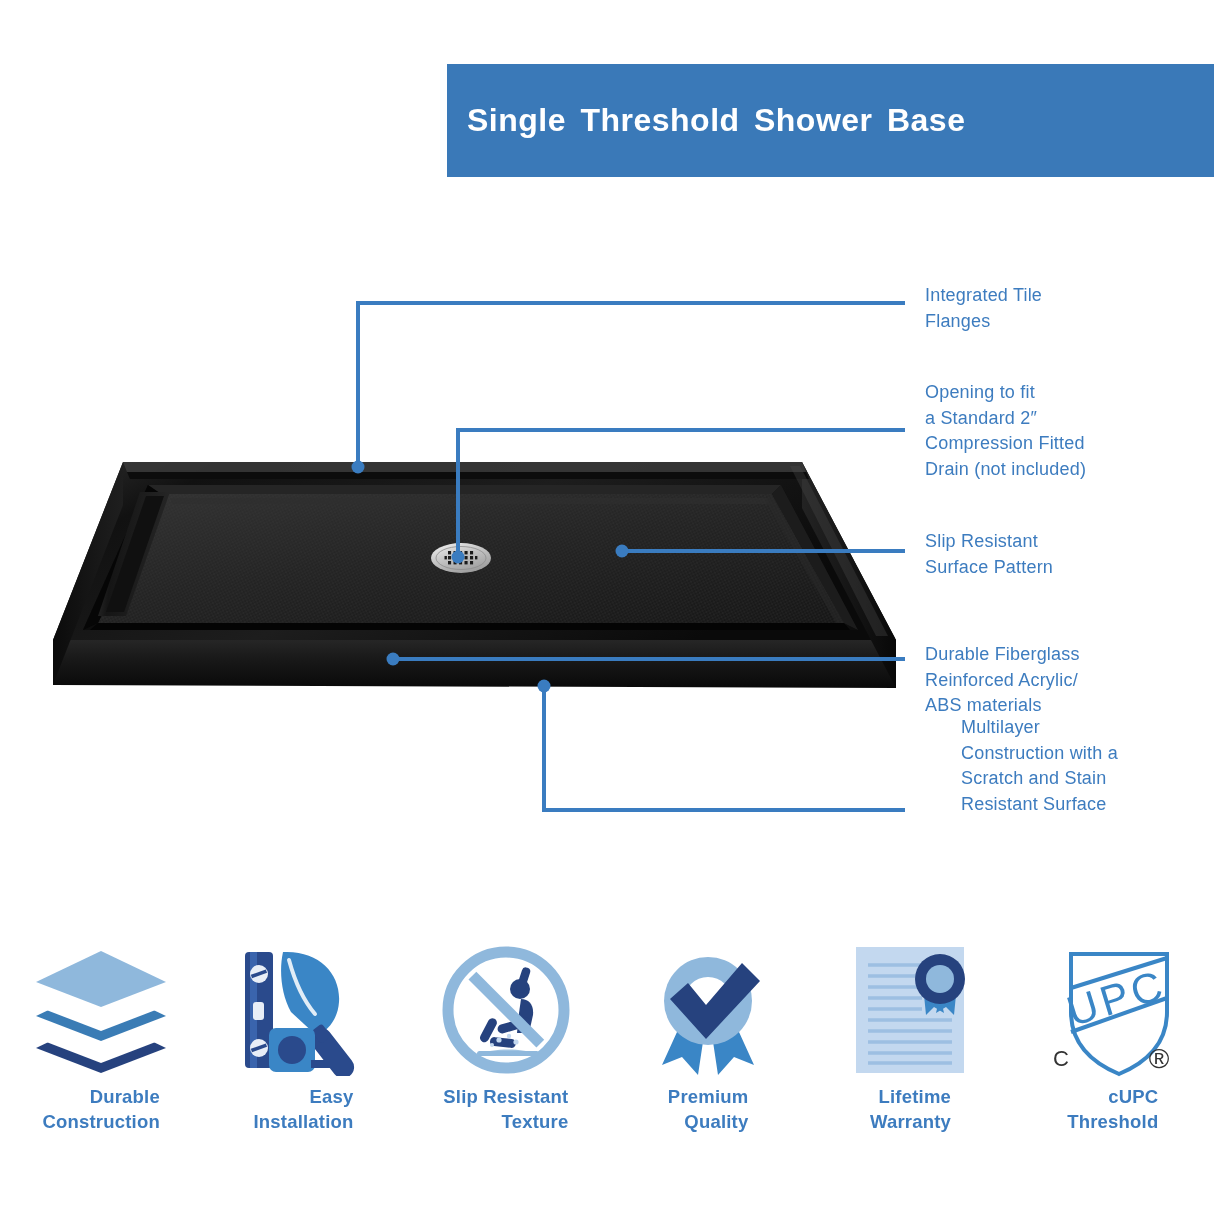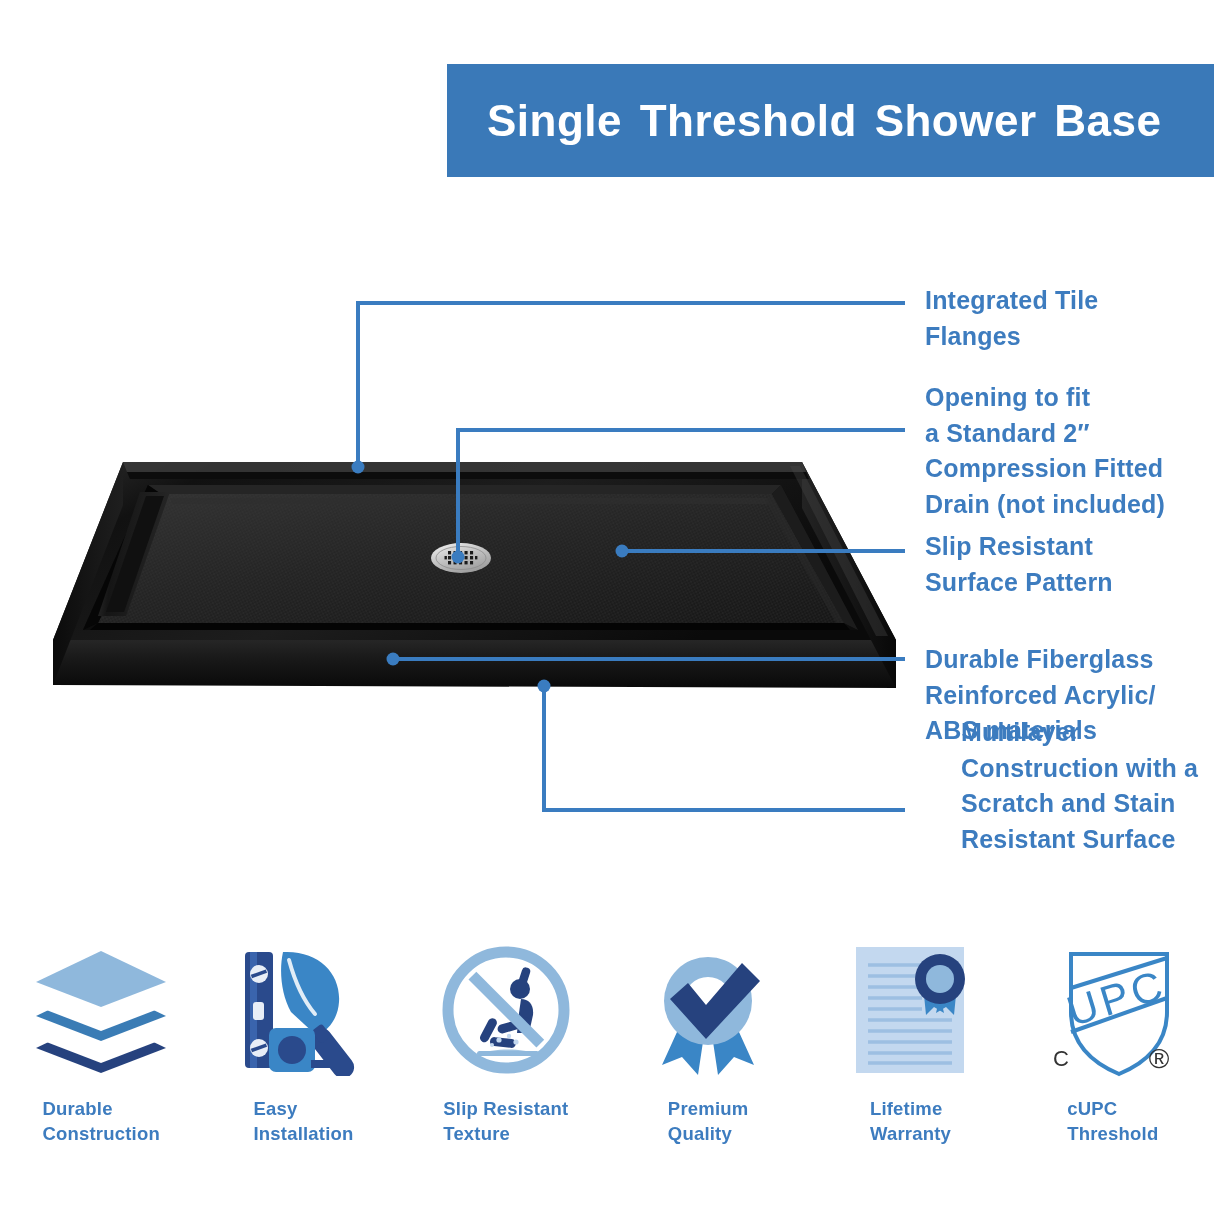--- a/index.html
+++ b/index.html
@@ -22,25 +22,25 @@
     left: 447px;
     top: 64px;
     width: 767px;
     height: 113px;
     background: #3a79b8;
     display: flex;
     align-items: center;
   }
   #header-title {
     color: #ffffff;
-    font-size: 44px;
+    font-size: 32px;
     font-weight: bold;
     letter-spacing: 0.5px;
     word-spacing: 5px;
-    padding-left: 40px;
+    padding-left: 20px;
     white-space: nowrap;
   }
 
   
   #product-stage {
     position: absolute;
     left: 20px;
     top: 430px;
     width: 890px;
     height: 300px;
@@ -53,22 +53,22 @@
     top: 0;
     width: 1214px;
     height: 1214px;
     pointer-events: none;
   }
 
   
   .callout-label {
     position: absolute;
     color: #3d7cbf;
-    font-size: 25px;
-    font-weight: bold;
+    font-size: 18px;
+    font-weight: normal;
     line-height: 1.42;
     letter-spacing: 0.2px;
     width: 265px;
   }
   #callout-0 { left: 925px; top: 283px; }
   #callout-1 { left: 925px; top: 380px; }
   #callout-2 { left: 925px; top: 529px; }
   #callout-3 { left: 925px; top: 642px; }
   #callout-4 { left: 925px; top: 715px; margin-left: 36px; }
 
@@ -87,26 +87,25 @@
     flex-direction: column;
     align-items: center;
   }
   .feature-icon {
     height: 150px;
     display: flex;
     align-items: center;
     justify-content: center;
   }
   .feature-label {
-    margin-top: 12px;
     color: #3d7cbf;
     font-size: 18.5px;
     font-weight: bold;
     line-height: 1.35;
-    text-align: left;
+    text-align: right;
     letter-spacing: 0.2px;
     white-space: pre-line;
   }
 </style>
 </head>
 <body>
 
 <div id="header-banner">
   <div id="header-title">Single Threshold Shower Base</div>
 </div>

